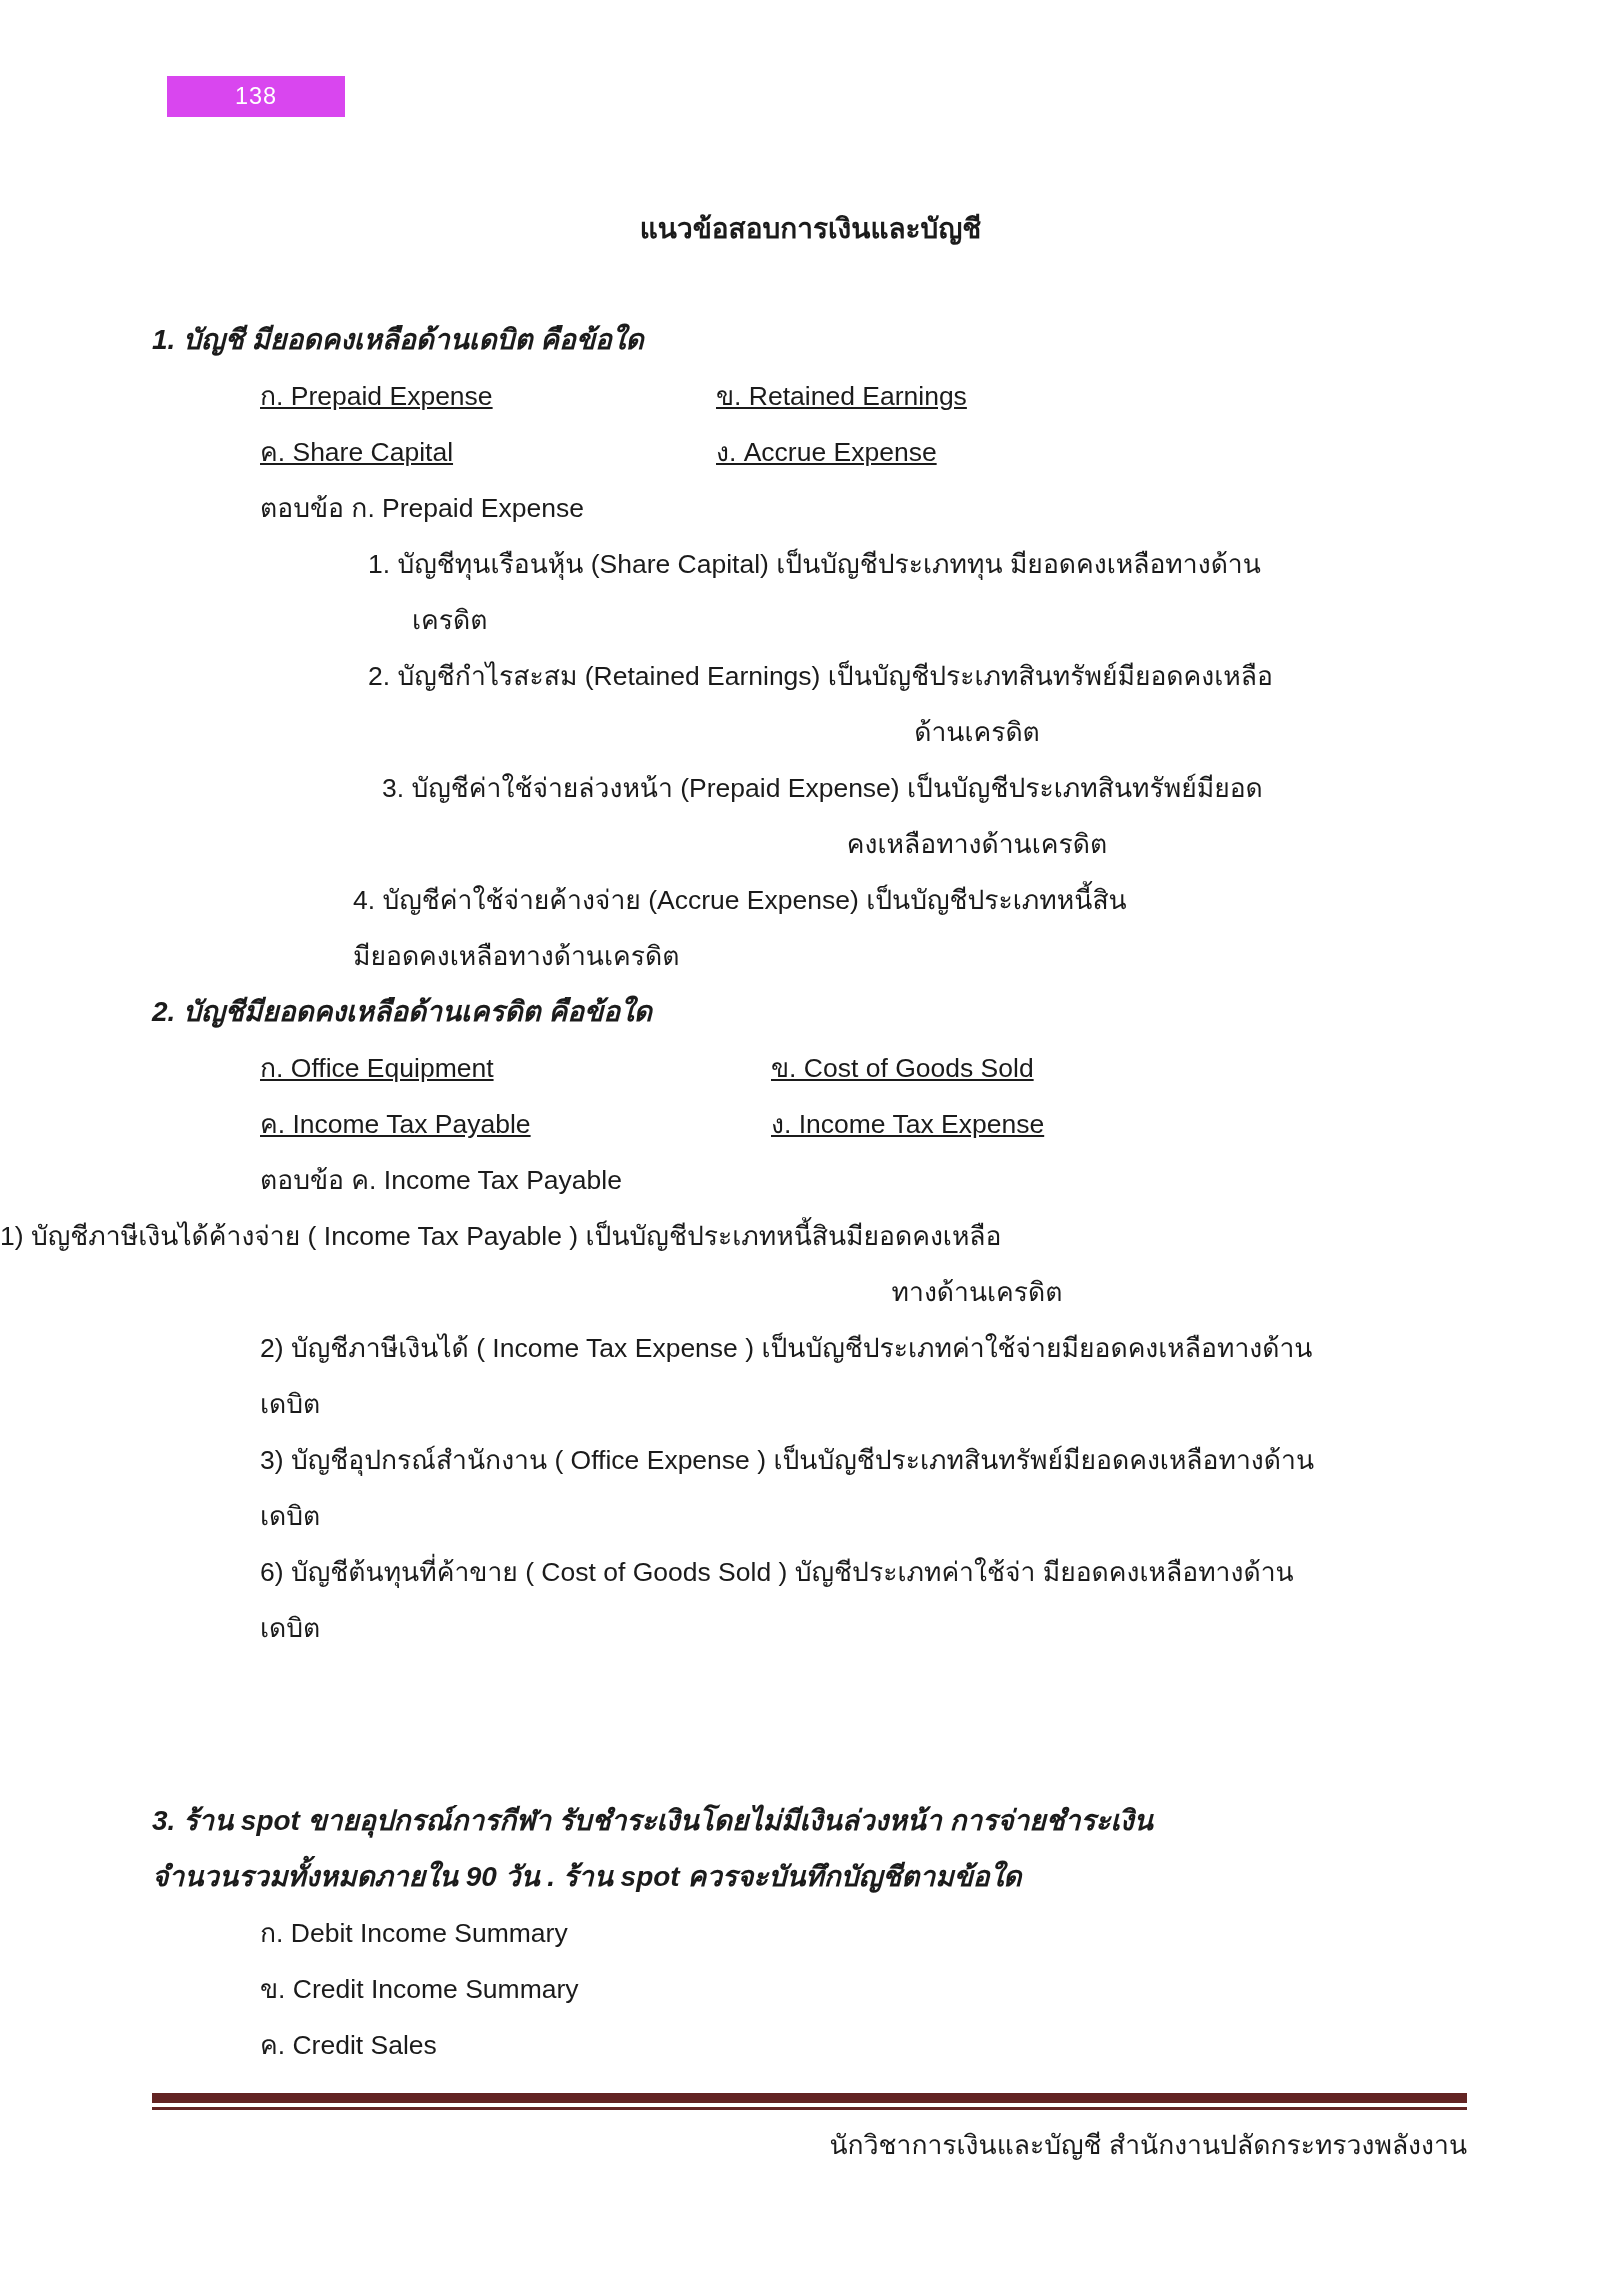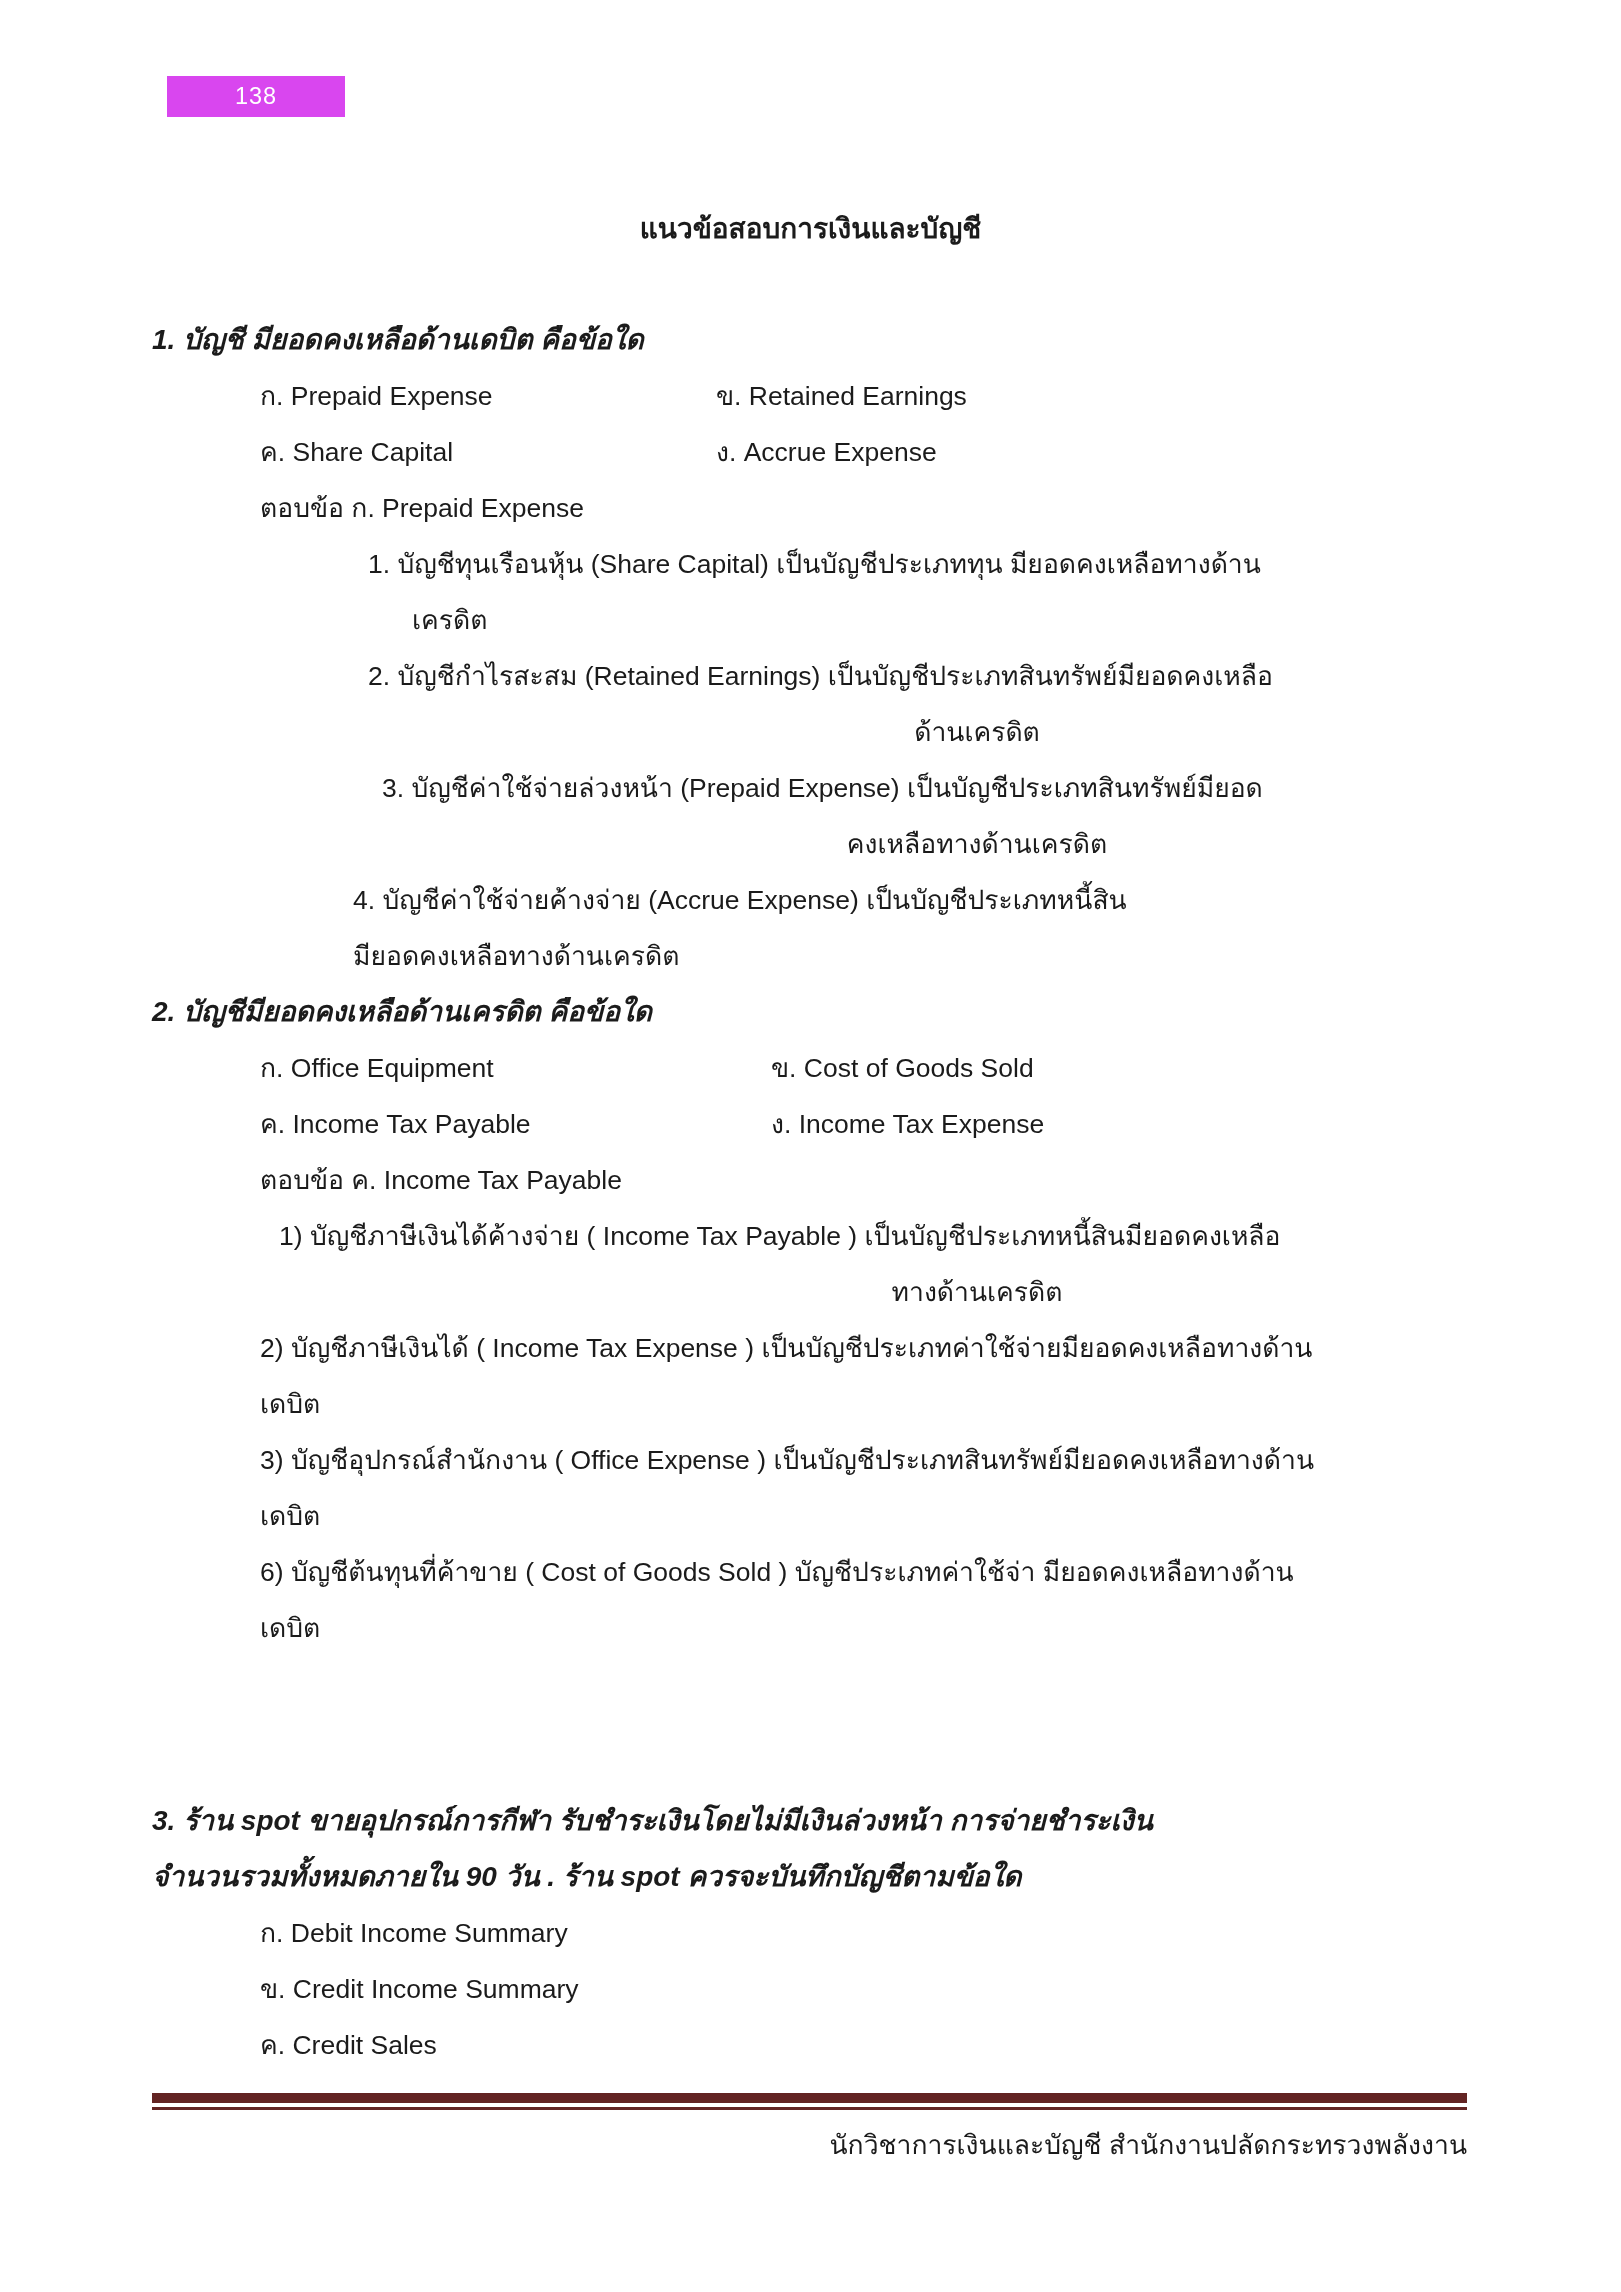--- a/index.html
+++ b/index.html
@@ -25,27 +25,27 @@
   }
   .flow { position:absolute; top:312px; left:0; width:100%; }
   .line {
     height:56px; line-height:56px;
     font-size:26.5px; white-space:nowrap;
   }
   .bold { font-weight:bold; font-size:28px;font-style:italic; }
   .gap140 { height:137px; }
   .il-155 { padding-left:152px; }
   .il-265 { padding-left:260px; }
-  .il-285 { padding-left:279px; }
+  .il-285 { }
   .il-340 { padding-left:333px;text-align:center; }
   .il-360 { padding-left:353px; }
   .il-375 { padding-left:368px; }
   .il-390 { padding-left:382px; }
   .il-420 { padding-left:412px; }
-  .opt-row { display:flex; }
+  .opt-row { display:flex;text-decoration:underline; }
   .opt-row .c1 { width:456px; }
   .opt-row.wide .c1 { width:511px; }
   .footer-rule {
     position:absolute; top:2093px; left:152px; right:154px;
   }
   .rule-thick { height:9.8px; background:#632423; }
   .rule-gapline { height:3.9px; background:#ffffff; }
   .rule-thin { height:2.9px; background:#632423; }
   .footer-text {
     position:absolute; top:2117px; left:152px; right:154px;

